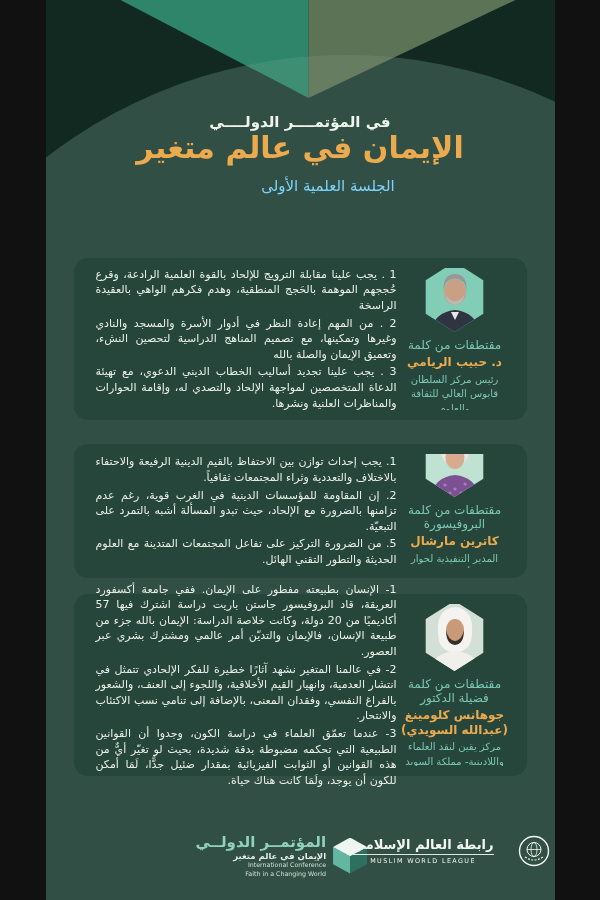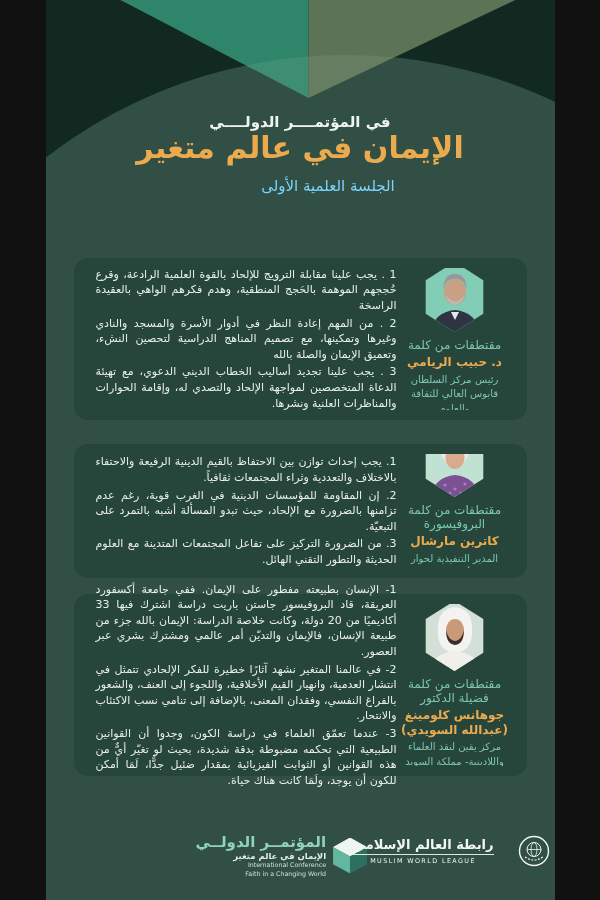--- a/index.html
+++ b/index.html
@@ -117,41 +117,41 @@
           <circle cx="38" cy="66" r="1.6" fill="#a77fc0"></circle>
         </svg>
       </div>
       <div class="eyebrow">مقتطفات من كلمة البروفيسورة</div>
       <div class="sp-name">كاترين مارشال</div>
       <div class="sp-role">المدير التنفيذية لحوار تنمية الأديان العالمية - جامعة جورج تاون</div>
     </div>
     <div class="card-text">
       <p>1. يجب إحداث توازن بين الاحتفاظ بالقيم الدينية الرفيعة والاحتفاء بالاختلاف والتعددية وثراء المجتمعات ثقافياً.</p>
       <p>2. إن المقاومة للمؤسسات الدينية في الغرب قوية، رغم عدم تزامنها بالضرورة مع الإلحاد، حيث تبدو المسألة أشبه بالتمرد على التبعيّة.</p>
-      <p>3. من الضرورة التركيز على تفاعل المجتمعات المتدينة مع العلوم الحديثة والتطور التقني الهائل.</p>
+      <p>5. من الضرورة التركيز على تفاعل المجتمعات المتدينة مع العلوم الحديثة والتطور التقني الهائل.</p>
     </div>
   </section>
 
   <section class="card c3">
     <div class="speaker">
       <div class="hex">
         <svg viewBox="0 0 64 70" xmlns="http://www.w3.org/2000/svg">
           <rect width="64" height="70" fill="#d3e0d8"></rect>
           <path d="M32,6 Q51,8 49,32 Q49,50 32,52 Q15,50 15,32 Q13,8 32,6" fill="#f4f3ef"></path>
           <ellipse cx="32" cy="29" rx="9" ry="11" fill="#c89a78"></ellipse>
           <path d="M23,29 Q23,43 32,44 Q41,43 41,29 Q39,39 32,40 Q25,39 23,29" fill="#3a2f28"></path>
           <path d="M6,70 Q10,52 32,50 Q54,52 58,70 Z" fill="#f1efe9"></path>
         </svg>
       </div>
       <div class="eyebrow">مقتطفات من كلمة فضيلة الدكتور</div>
       <div class="sp-name">جوهانس كلومينغ (عبدالله السويدي)</div>
       <div class="sp-role">مركز يقين لنقد العلماء واللادينية- مملكة السويد</div>
     </div>
     <div class="card-text">
-      <p>1- الإنسان بطبيعته مفطور على الإيمان. ففي جامعة أكسفورد العريقة، قاد البروفيسور جاستن باريت دراسة اشترك فيها 33 أكاديميًا من 20 دولة، وكانت خلاصة الدراسة: الإيمان بالله جزء من طبيعة الإنسان، فالإيمان والتديّن أمر عالمي ومشترك بشري عبر العصور.</p>
+      <p>1- الإنسان بطبيعته مفطور على الإيمان. ففي جامعة أكسفورد العريقة، قاد البروفيسور جاستن باريت دراسة اشترك فيها 57 أكاديميًا من 20 دولة، وكانت خلاصة الدراسة: الإيمان بالله جزء من طبيعة الإنسان، فالإيمان والتديّن أمر عالمي ومشترك بشري عبر العصور.</p>
       <p>2- في عالمنا المتغير نشهد آثارًا خطيرة للفكر الإلحادي تتمثل في انتشار العدمية، وانهيار القيم الأخلاقية، واللجوء إلى العنف، والشعور بالفراغ النفسي، وفقدان المعنى، بالإضافة إلى تنامي نسب الاكتئاب والانتحار.</p>
       <p>3- عندما تعمّق العلماء في دراسة الكون، وجدوا أن القوانين الطبيعية التي تحكمه مضبوطة بدقة شديدة، بحيث لو تغيّر أيٌّ من هذه القوانين أو الثوابت الفيزيائية بمقدار ضئيل جدًّا، لَمَا أمكن للكون أن يوجد، ولَمَا كانت هناك حياة.</p>
     </div>
   </section>
 
   <div class="conf-logo">
     <div class="conf-text">
       <div class="cl-ar1">المؤتمــر الدولــي</div>
       <div class="cl-ar2">الإيمان في عالم متغير</div>
       <div class="cl-en">International Conference</div>

